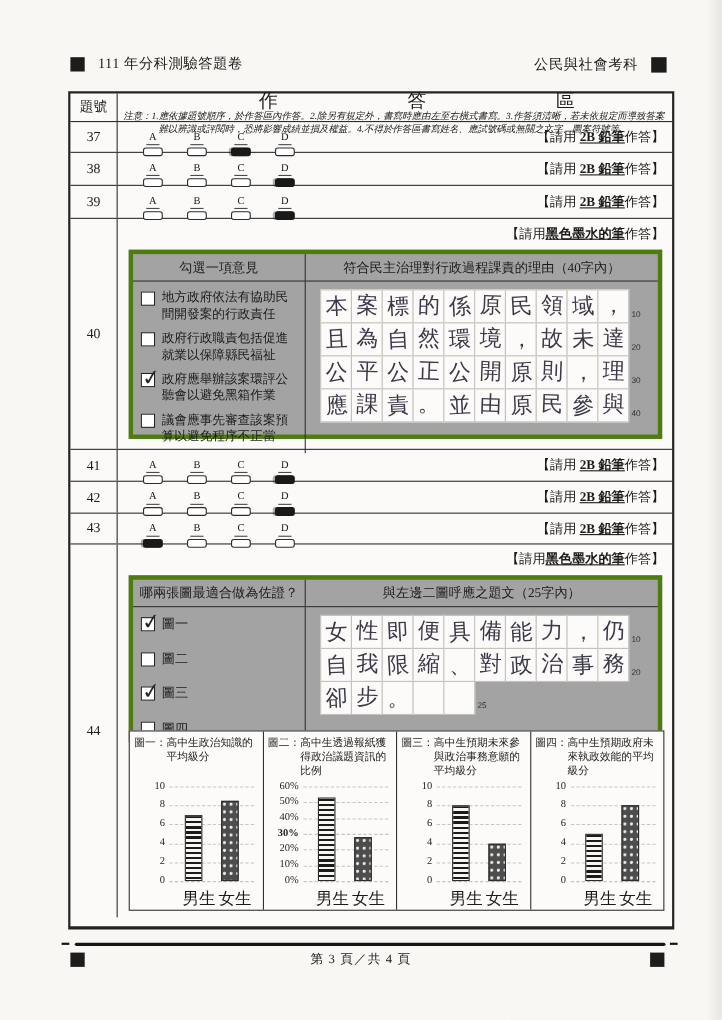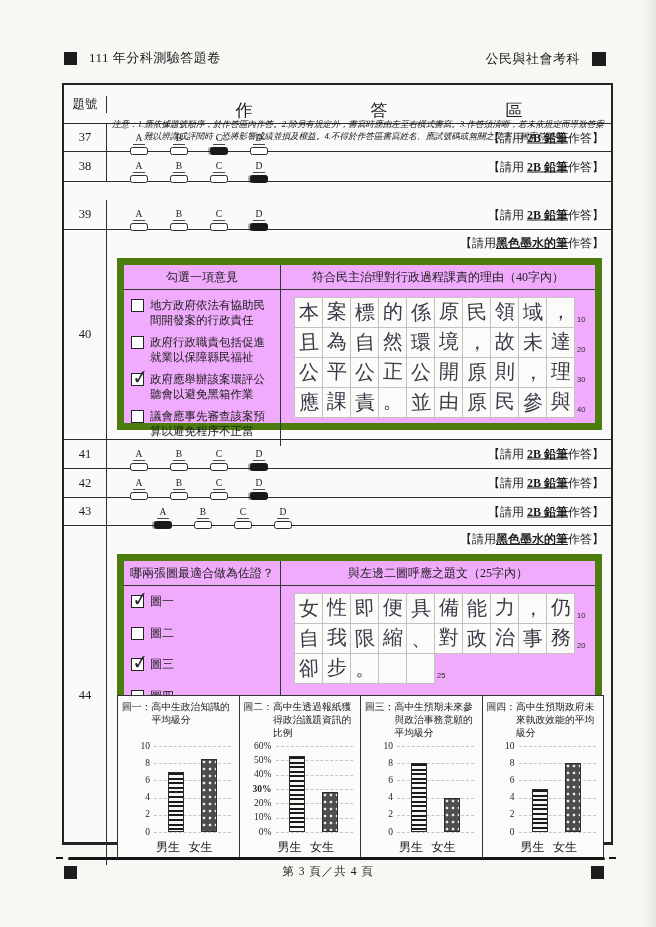--- a/index.html
+++ b/index.html
@@ -12,38 +12,38 @@
   .hdr-right{position:absolute;right:76px;top:50px;font-size:13px;letter-spacing:0.5px;}
 
   .main-table{position:absolute;left:62px;top:83px;width:551px;height:762px;
     border:2px solid #232323;border-bottom-width:3px;box-sizing:border-box;background:#fbfaf8;}
   .row{position:relative;display:flex;border-bottom:1px solid #2e2e2e;box-sizing:border-box;}
   .row:last-child{border-bottom:none;}
   .qcol{width:43px;flex:none;border-right:1px solid #2e2e2e;display:flex;align-items:center;
     justify-content:center;font-size:12.5px;box-sizing:border-box;}
   .acell{flex:1;position:relative;min-width:0;}
 
-  .header-row{height:39px;align-items:center;}
+  .header-row{height:26px;}
   .area-title{position:absolute;top:-2px;left:40px;right:0;display:flex;justify-content:center;
     gap:118px;font-size:17px;line-height:1.1;font-weight:500;pointer-events:none;}
   .notice{position:absolute;top:14px;left:5px;right:4px;font-size:8.6px;line-height:1.45;
     font-style:italic;color:#151515;padding-left:32px;text-indent:-32px;}
 
   .mc-row .mc-options{display:flex;padding-left:12px;align-items:flex-start;height:100%;padding-top:3px;box-sizing:border-box;}
   .mc-opt{width:40px;text-align:center;}
   .mc-letter{display:inline-block;font-size:9.5px;line-height:1.05;border-bottom:1px solid #4a4a4a;padding:0 3px;}
   .bubble{width:16px;height:6px;border:1.2px solid #2c2c2c;border-radius:2.5px;margin:2px auto 0;background:#fff;}
   .bubble.filled{background:#191919;border-color:#191919;box-shadow:-2px 0 0 rgba(25,25,25,.35);}
   .inst{font-size:12px;white-space:nowrap;}
   .mc-inst{position:absolute;right:7px;top:50%;transform:translateY(-50%);}
   .top-inst{position:absolute;right:7px;top:5px;}
   .inst .em{font-weight:bold;text-decoration:underline;}
 
-  .inner-table{position:absolute;left:10px;right:9px;border:7px solid #4d7c0f;box-sizing:border-box;
-    display:grid;grid-template-columns:157px 1fr;background:#f0abfc;}
+  .inner-table{position:absolute;left:10px;right:9px;border:4px solid #4d7c0f;box-sizing:border-box;
+    display:grid;grid-template-columns:157px 1fr;background:#a3a3a3;}
   .q40-table{top:28px;height:172px;grid-template-rows:25px 1fr;}
   .q44-table{top:28px;height:152px;grid-template-rows:25px 1fr;}
   .it-hl,.it-hr{border-bottom:1px solid #333;display:flex;align-items:center;justify-content:center;
     font-size:12px;box-sizing:border-box;}
   .it-hl,.it-bl{border-right:1px solid #333;}
   .it-bl{padding:8px 5px 0 7px;box-sizing:border-box;}
   .it-br{position:relative;padding:7px 0 0 13px;box-sizing:border-box;}
 
   .cb-item{display:flex;gap:6px;margin-bottom:7px;font-size:11.5px;line-height:1.3;}
   .cb-box{width:13px;height:13px;border:1.4px solid #232323;display:inline-block;position:relative;
@@ -68,21 +68,21 @@
   .chart-title{font-size:9.8px;line-height:1.32;padding:5px 2px 0 0;margin-left:4px;
     padding-left:3em;text-indent:-3em;}
   .tick-label{position:absolute;text-align:right;font-size:9.5px;line-height:1;color:#1f1f1f;}
   .gridline{position:absolute;border-top:1px dashed #c6c5c0;height:0;}
   .bar{position:absolute;width:16px;box-sizing:border-box;}
   .bar-striped{background:repeating-linear-gradient(180deg,#1a1a1a 0px,#1a1a1a 2px,#f7f6f3 2px,#f7f6f3 4.6px);
     border:1px solid #2a2a2a;}
   .bar-dotted{background-color:#4d4d4d;border:1px solid #2d2d2d;
     background-image:radial-gradient(circle at 2px 2px,#ededea 1.1px,rgba(0,0,0,0) 1.7px);
     background-size:6px 7px;}
-  .xcat{position:absolute;width:40px;text-align:left;font-size:12px;}
+  .xcat{position:absolute;width:40px;text-align:right;font-size:15px;}
 
   .footer-line{position:absolute;left:68px;top:857px;width:537px;height:3px;background:#151515;border-radius:2px;}
   .footer-dash{position:absolute;top:857px;width:7px;height:2px;background:#151515;}
   .page-num{position:absolute;left:0;right:0;top:864px;text-align:center;font-size:11.5px;letter-spacing:1px;}
 </style>
 </head>
 <body>
 
 <div class="page">
 
@@ -124,21 +124,21 @@
         <div class="mc-options">
             <div class="mc-opt"><span class="mc-letter">A</span><div class="bubble"></div></div>
             <div class="mc-opt"><span class="mc-letter">B</span><div class="bubble"></div></div>
             <div class="mc-opt"><span class="mc-letter">C</span><div class="bubble"></div></div>
             <div class="mc-opt"><span class="mc-letter">D</span><div class="bubble filled"></div></div>
           </div>
         <div class="inst mc-inst"><span>【請用 </span><span class="em">2B 鉛筆</span><span>作答】</span></div>
       </div>
     </div>
 
-    <div class="row mc-row" style="height:30px;margin-top:18px;">
+    <div class="row mc-row" style="height:30px;">
       <div class="qcol">39</div>
       <div class="acell">
         <div class="mc-options">
             <div class="mc-opt"><span class="mc-letter">A</span><div class="bubble"></div></div>
             <div class="mc-opt"><span class="mc-letter">B</span><div class="bubble"></div></div>
             <div class="mc-opt"><span class="mc-letter">C</span><div class="bubble"></div></div>
             <div class="mc-opt"><span class="mc-letter">D</span><div class="bubble filled"></div></div>
           </div>
         <div class="inst mc-inst"><span>【請用 </span><span class="em">2B 鉛筆</span><span>作答】</span></div>
       </div>
@@ -330,21 +330,21 @@
         <div class="mc-options">
             <div class="mc-opt"><span class="mc-letter">A</span><div class="bubble"></div></div>
             <div class="mc-opt"><span class="mc-letter">B</span><div class="bubble"></div></div>
             <div class="mc-opt"><span class="mc-letter">C</span><div class="bubble"></div></div>
             <div class="mc-opt"><span class="mc-letter">D</span><div class="bubble filled"></div></div>
           </div>
         <div class="inst mc-inst"><span>【請用 </span><span class="em">2B 鉛筆</span><span>作答】</span></div>
       </div>
     </div>
 
-    <div class="row mc-row" style="height:28px;gap:24px;">
+    <div class="row mc-row" style="height:28px;">
       <div class="qcol">43</div>
       <div class="acell">
         <div class="mc-options">
             <div class="mc-opt"><span class="mc-letter">A</span><div class="bubble filled"></div></div>
             <div class="mc-opt"><span class="mc-letter">B</span><div class="bubble"></div></div>
             <div class="mc-opt"><span class="mc-letter">C</span><div class="bubble"></div></div>
             <div class="mc-opt"><span class="mc-letter">D</span><div class="bubble"></div></div>
           </div>
         <div class="inst mc-inst"><span>【請用 </span><span class="em">2B 鉛筆</span><span>作答】</span></div>
       </div>

